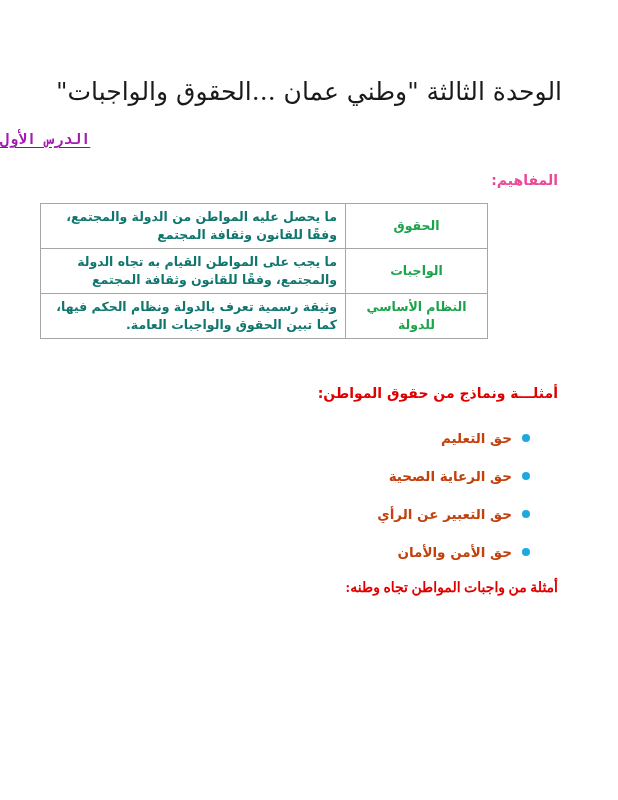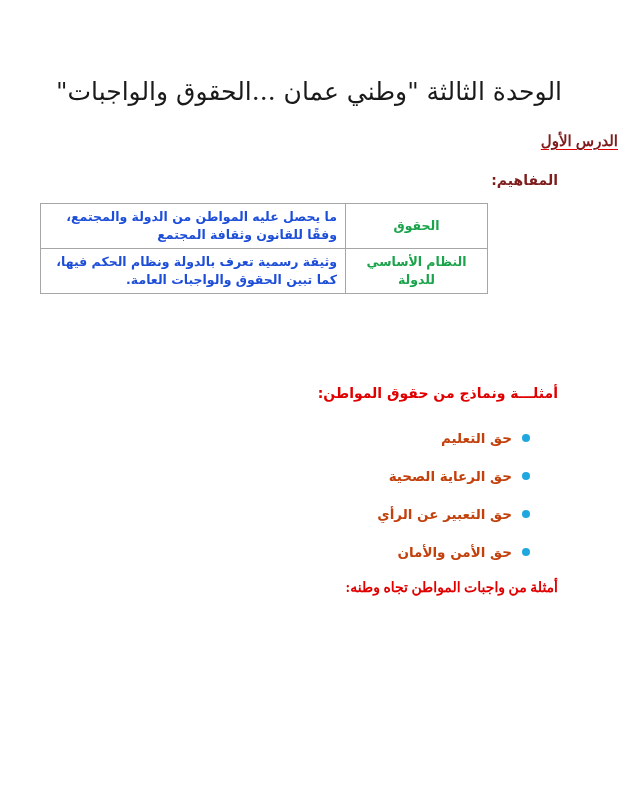--- a/index.html
+++ b/index.html
@@ -30,40 +30,40 @@
       font-family: "DejaVu Serif", serif;
       font-size: 25px;
       color: #1a1a1a;
       line-height: 36px;
     }
     .lesson-title {
       position: absolute;
       top: 130px;
       left: 0;
       width: 618px;
-      text-align: right;
-      font-family: Liberation Sans, sans-serif;
+      text-align: left;
+      font-family: Liberation Mono, monospace;
       font-weight: bold;
       font-size: 15px;
-      color: #7f1d1d;
+      color: #a21caf;
       line-height: 22px;
     }
     .lesson-title span {
       text-decoration: underline;
       text-decoration-color: #e00000;
       text-underline-offset: 3px;
     }
     .concepts-heading {
       position: absolute;
       top: 170px;
       right: 60px;
       font-family: "DejaVu Sans", sans-serif;
       font-weight: bold;
       font-size: 14px;
-      color: #7f1d1d;
+      color: #ec4899;
       line-height: 20px;
     }
     table.concepts {
       position: absolute;
       top: 203px;
       left: 40px;
       width: 448px;
       border-collapse: collapse;
       direction: rtl;
     }
@@ -77,21 +77,21 @@
       font-size: 12.5px;
       line-height: 18px;
     }
     table.concepts td.term {
       width: 125px;
       text-align: center;
       color: #1aa34a;
     }
     table.concepts td.def {
       text-align: right;
-      color: #1d4ed8;
+      color: #0f766e;
     }
     .section-heading {
       position: absolute;
       right: 60px;
       font-family: "DejaVu Sans", sans-serif;
       font-weight: bold;
       font-size: 14px;
       color: #e00000;
       line-height: 20px;
     }
@@ -141,20 +141,24 @@
 
   <div class="concepts-heading">المفاهيم:</div>
 
   <table class="concepts">
     <tbody>
       <tr>
         <td class="term">الحقوق</td>
         <td class="def">ما يحصل عليه المواطن من الدولة والمجتمع، وفقًا للقانون وثقافة المجتمع</td>
       </tr>
       <tr>
+        <td class="term">الواجبات</td>
+        <td class="def">ما يجب على المواطن القيام به تجاه الدولة والمجتمع، وفقًا للقانون وثقافة المجتمع</td>
+      </tr>
+      <tr>
         <td class="term">النظام الأساسي للدولة</td>
         <td class="def">وثيقة رسمية تعرف بالدولة ونظام الحكم فيها، كما تبين الحقوق والواجبات العامة.</td>
       </tr>
     </tbody>
   </table>
 
   <div class="section-heading rights-heading">أمثلـــة ونماذج من حقوق المواطن:</div>
 
   <ul class="bullets rights-list">
     <li><span class="dot"></span><span>حق التعليم</span></li>

